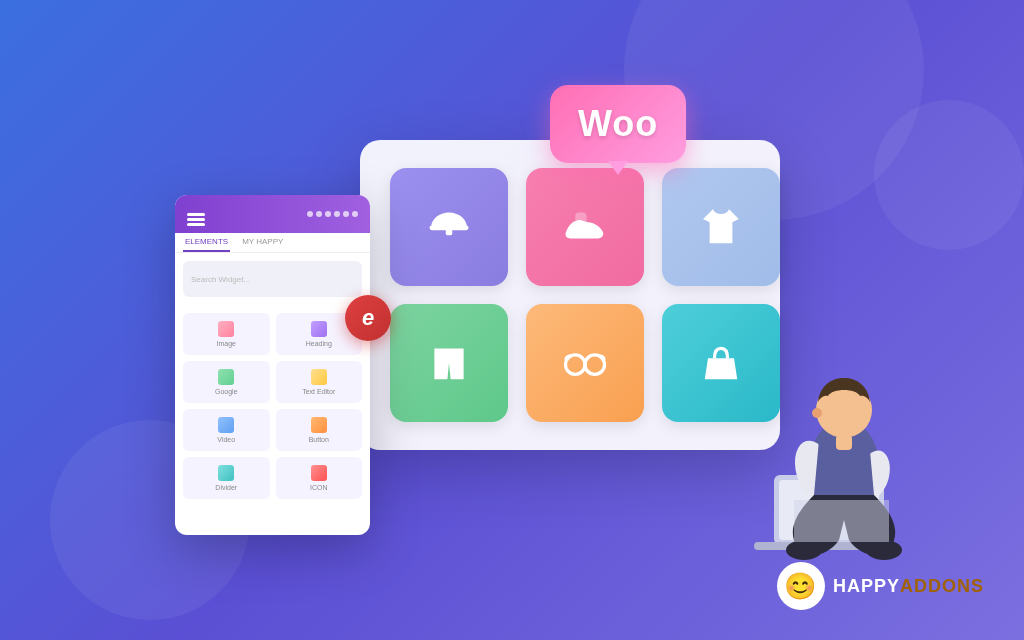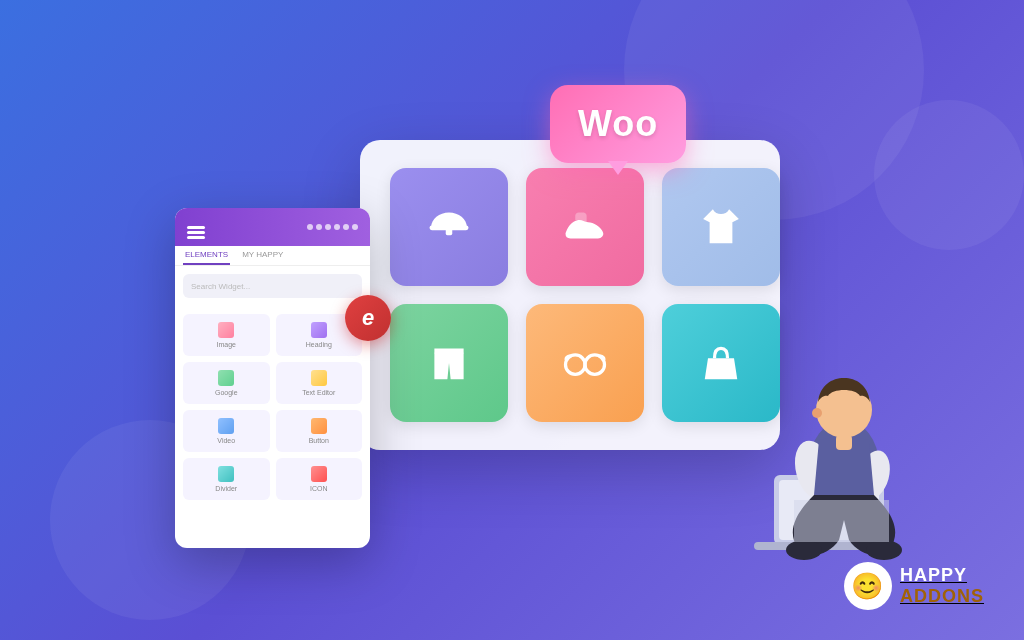--- a/index.html
+++ b/index.html
@@ -97,21 +97,21 @@
     .icon-shoe   { background: linear-gradient(135deg, #f87fb0, #f06ba0); }
     .icon-shirt  { background: linear-gradient(135deg, #b0c8f0, #a0bce8); }
     .icon-pants  { background: linear-gradient(135deg, #7dd4a0, #5ec88a); }
     .icon-glasses{ background: linear-gradient(135deg, #fdb97a, #f9a050); }
     .icon-bag    { background: linear-gradient(135deg, #4ecfda, #2ab8c8); }
 
     
     .sidebar-panel {
       position: absolute;
       left: 175px;
-      top: 208px;
+      top: 195px;
       width: 195px;
       height: 340px;
       background: white;
       border-radius: 12px;
       box-shadow: 0 15px 50px rgba(0,0,0,0.25);
       overflow: hidden;
     }
     .sidebar-header {
       background: linear-gradient(90deg, #8040d0, #a060e0);
       height: 38px;
@@ -131,21 +131,21 @@
     }
     .sidebar-dot {
       width: 6px; height: 6px;
       background: rgba(255,255,255,0.7);
       border-radius: 50%;
     }
     .sidebar-search {
       margin: 8px;
       background: #f0f0f8;
       border-radius: 6px;
-      height: 24px;
+      height: 36px;
       display: flex;
       align-items: center;
       padding: 0 8px;
       font-size: 9px;
       color: #aaa;
     }
     .sidebar-tabs {
       display: flex;
       border-bottom: 1px solid #eee;
       padding: 0 8px;
@@ -236,22 +236,21 @@
       height: 48px;
       border-radius: 50%;
       background: white;
       display: flex;
       align-items: center;
       justify-content: center;
       font-size: 24px;
     }
     .happy-logo-text {
       display: flex;
-      flex-direction: column;
-      text-decoration: underline;
+      flex-direction: row;
     }
     .happy-line1 {
       font-size: 18px;
       font-weight: 800;
       color: white;
       letter-spacing: 1px;
     }
     .happy-line2 {
       font-size: 18px;
       font-weight: 800;

